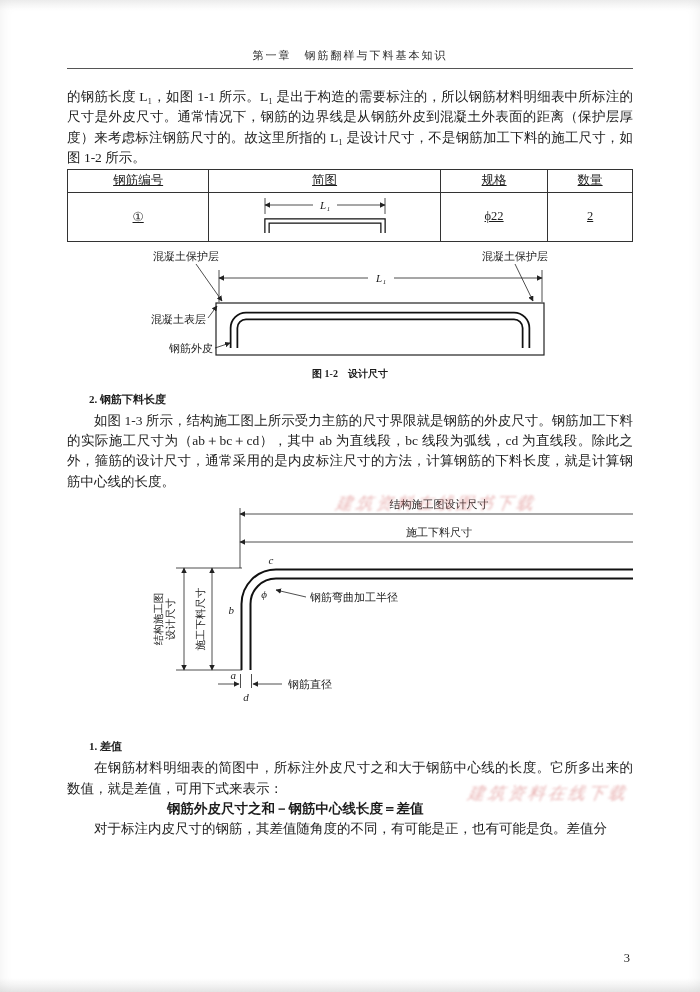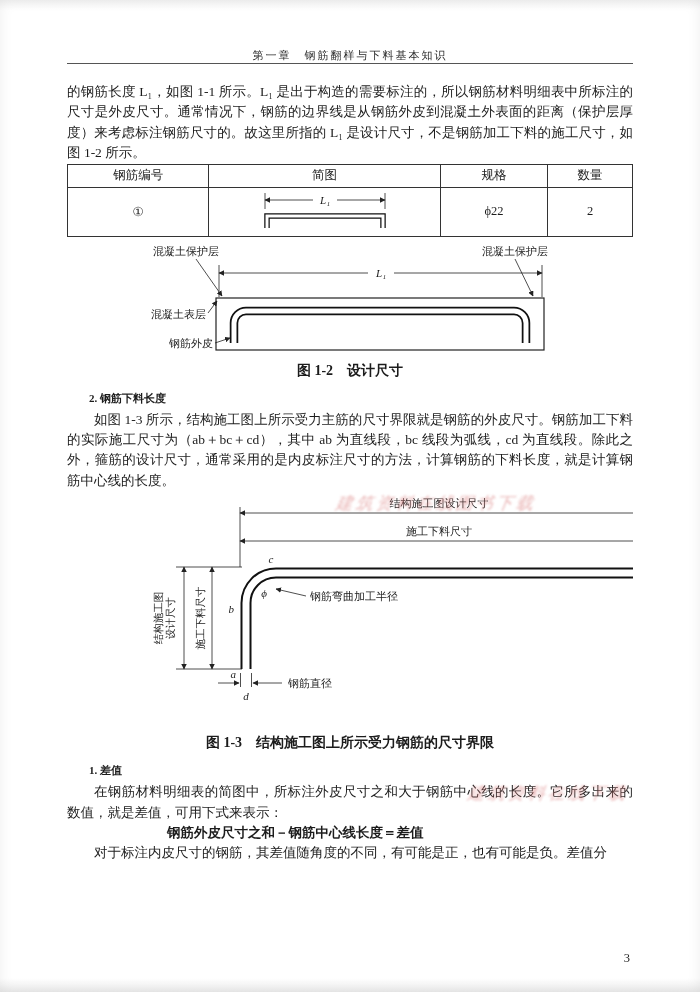--- a/index.html
+++ b/index.html
@@ -10,46 +10,46 @@
     color:#1c1c1c;
   }
   .page {
     position:relative; width:700px; height:992px; overflow:hidden;
     padding:48px 67px 0 67px;
     background:linear-gradient(#f4f4f4, #ffffff 10px, #ffffff 978px, #ececec);
     box-shadow: inset 0 0 14px rgba(0,0,0,0.07);
   }
   .chapter-header {
     text-align:center; font-size:11px; letter-spacing:2px;
-    border-bottom:1px solid #555; margin-bottom:18px;
+    padding-bottom:5px; border-bottom:1px solid #555; margin-bottom:18px;
     color:#2a2a2a;
   }
   .para {
     font-size:13.5px; line-height:20.4px; text-align:justify;
     text-indent:2em;
   }
   .para.no-indent { text-indent:0; }
   .table-caption {
     text-align:center; font-weight:bold; font-size:13px;
     margin:3px 0 4px 0;
   }
   table.rebar-table {
     width:100%; border-collapse:collapse; border:1.5px solid #222;
     margin-bottom:6px;
   }
   table.rebar-table th, table.rebar-table td {
     border:1px solid #333; text-align:center; vertical-align:middle;
-    font-size:12.5px; font-weight:normal;
+    font-size:12.5px; font-weight:normal;text-decoration:underline;
   }
   table.rebar-table th { height:23px; }
   table.rebar-table td { height:47px; }
   .col-id { width:25%; } .col-sketch { width:41%; } .col-spec { width:19%;margin-top:19px; } .col-qty { width:15%; }
   figure { margin:6px 0 0 0; text-align:center; }
   .fig-caption {
-    text-align:center; font-weight:bold; font-size:14px;
+    text-align:center; font-weight:bold; font-size:10px;
     margin:3px 0 8px 0;
   }
   .sec-heading {
     font-weight:bold; font-size:11px; line-height:20px;
     text-indent:2em; margin:4px 0 2px 0;
   }
   .formula {
     font-weight:bold; font-size:13.5px; line-height:20.4px;
     margin-left:100px;
   }
@@ -176,21 +176,20 @@
       <text transform="translate(106,121) rotate(-90)" text-anchor="middle" font-size="10.5">设计尺寸</text>
       <text transform="translate(136,121) rotate(-90)" text-anchor="middle" font-size="10.5">施工下料尺寸</text>
 
       <line x1="172.5" y1="176" x2="172.5" y2="190" stroke="#222" stroke-width="0.8"></line>
       <line x1="183.5" y1="176" x2="183.5" y2="190" stroke="#222" stroke-width="0.8"></line>
       <line x1="150" y1="186" x2="171" y2="186" stroke="#222" stroke-width="0.8" marker-end="url(#arrow)"></line>
       <line x1="214" y1="186" x2="185" y2="186" stroke="#222" stroke-width="0.8" marker-end="url(#arrow)"></line>
       <text x="178" y="203" text-anchor="middle" class="dimletter">d</text>
       <text x="220" y="190" text-anchor="start" class="cjk">钢筋直径</text>
     </svg>
-    <figcaption class="fig-caption">图 1-3　结构施工图上所示受力钢筋的尺寸界限</figcaption>
   </figure>
 
   <div class="sec-heading">1. 差值</div>
   <p class="para">在钢筋材料明细表的简图中，所标注外皮尺寸之和大于钢筋中心线的长度。它所多出来的数值，就是差值，可用下式来表示：</p>
   <div class="formula">钢筋外皮尺寸之和－钢筋中心线长度＝差值</div>
   <p class="para">对于标注内皮尺寸的钢筋，其差值随角度的不同，有可能是正，也有可能是负。差值分</p>
 
   <div class="watermark wm-1">建筑资料在线图书下载</div>
   <div class="watermark wm-2">建筑资料在线下载</div>
 

